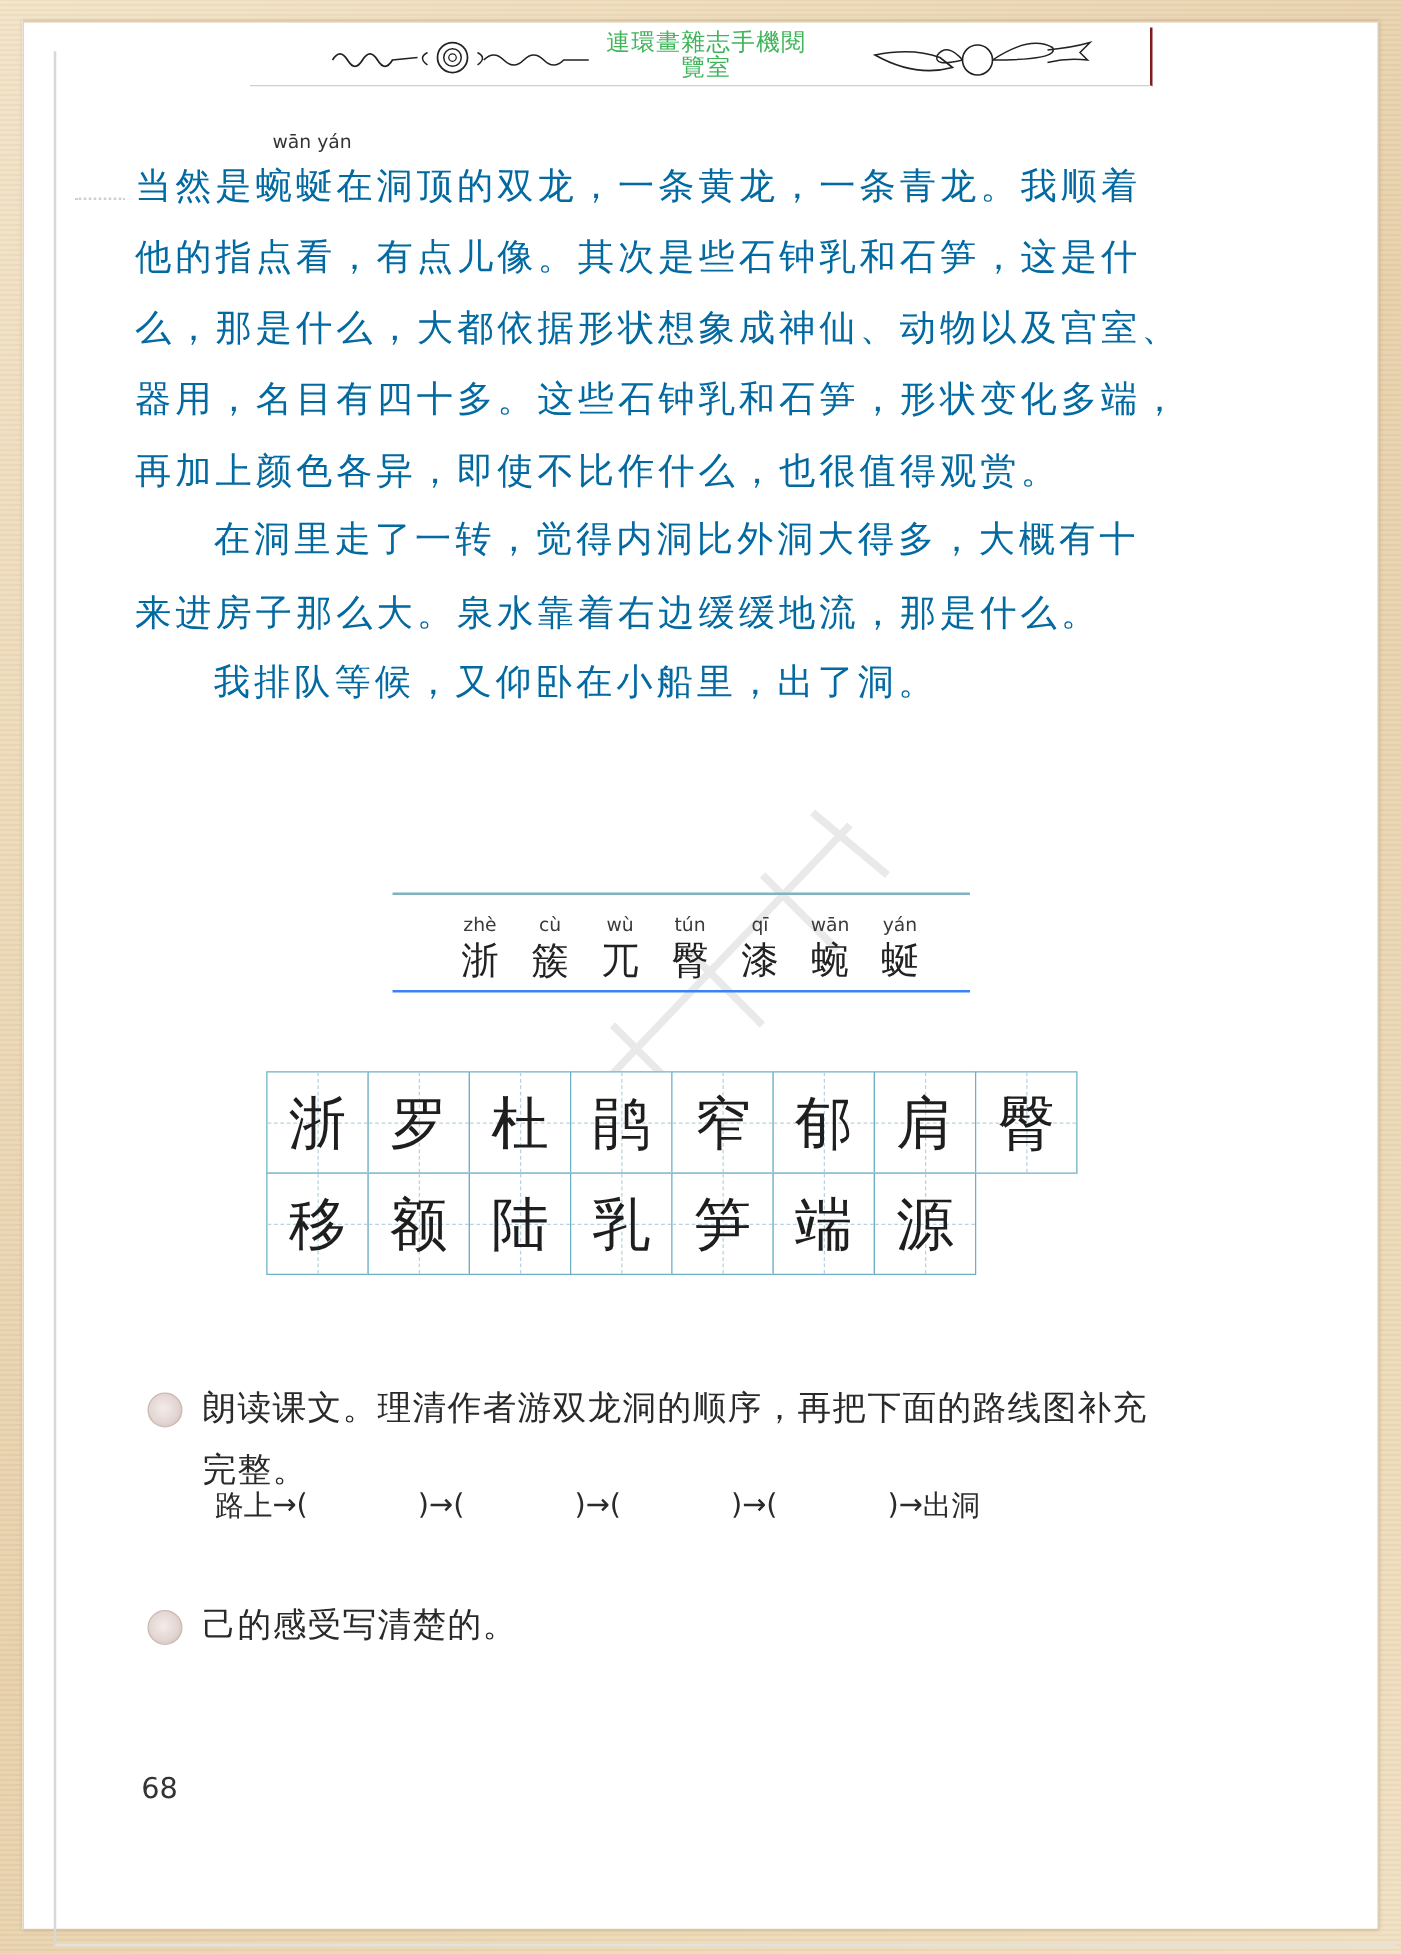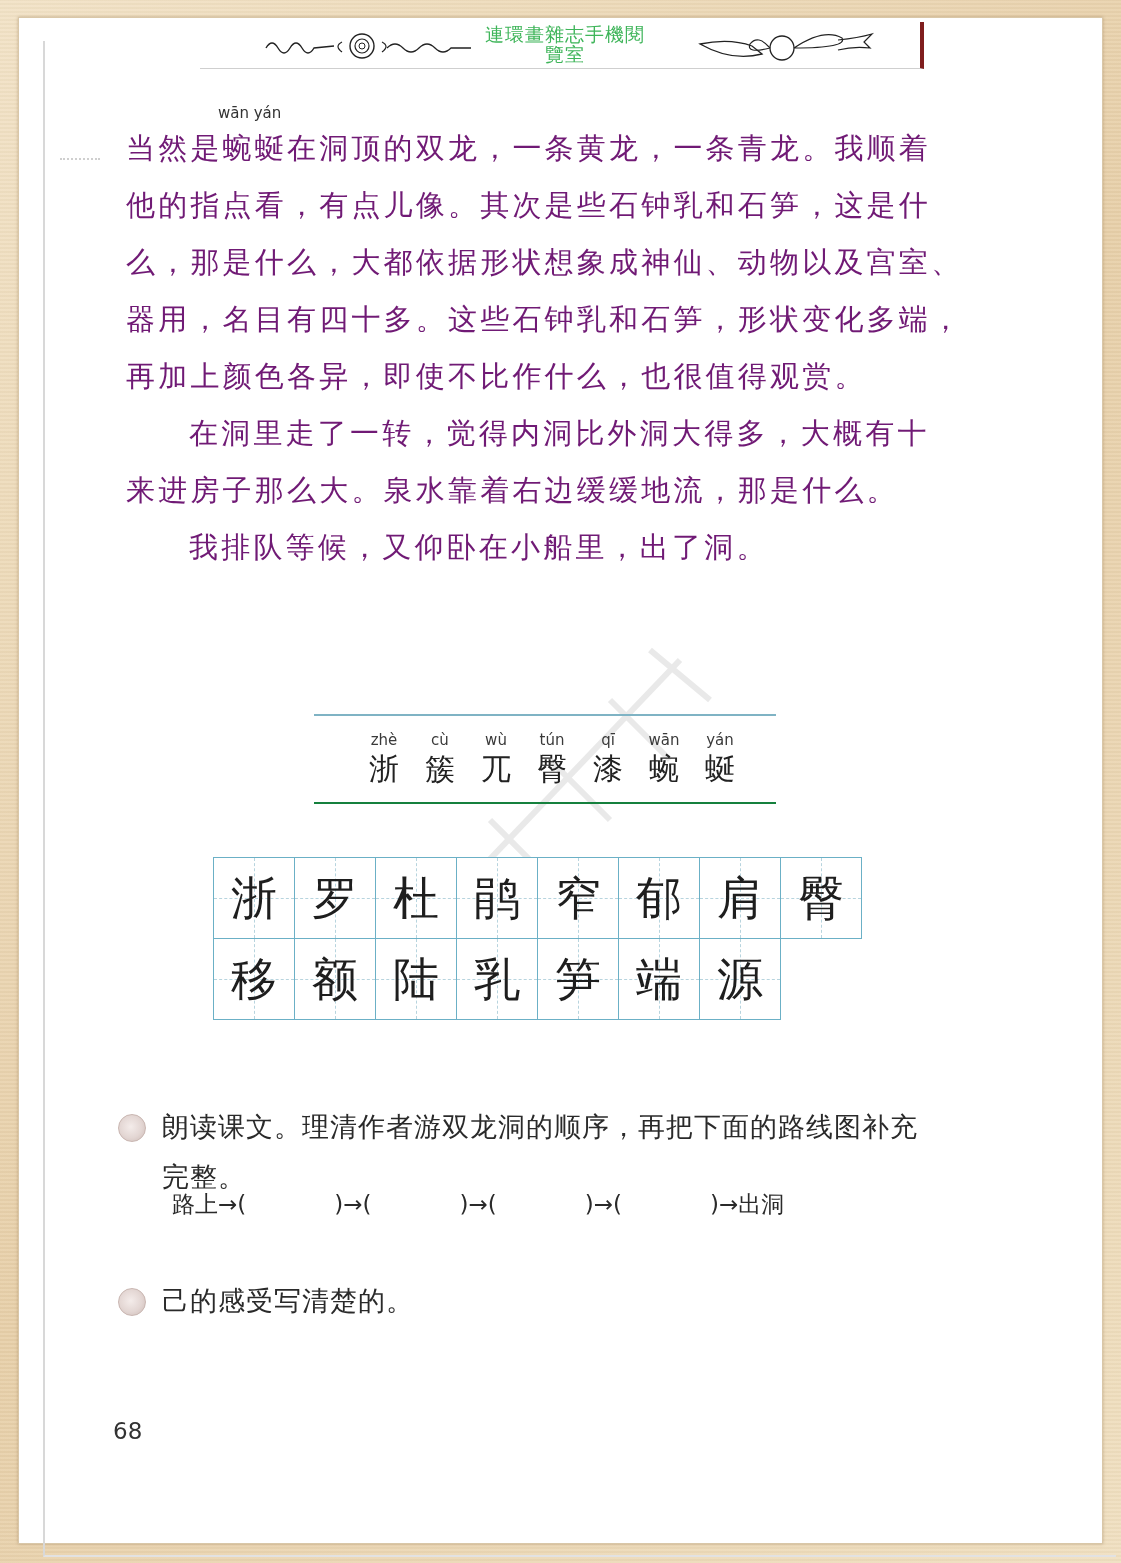--- a/index.html
+++ b/index.html
@@ -22,46 +22,46 @@
     box-shadow: inset 0 0 0 1px #d9c7a8, 0 0 3px rgba(120,90,50,0.35);
   }
   .page-inner-line {
     position: absolute; left: 25px; top: 24px; width: 1073px; height: 1516px;
     border-left: 2px solid #d8d8d8; border-bottom: 2px solid #e2e2e2;
     box-sizing: border-box; pointer-events: none;
   }
   
   .banner {
     position: absolute; left: 200px; top: 22px; width: 720px; height: 46px;
-    border-bottom: 1px solid #cfcfcf; border-right: 4px solid #7f1d1d;
+    border-bottom: 1px solid #cfcfcf; border-right: 2px solid #7f1d1d;
   }
   .banner-deco-left { position: absolute; left: 62px; top: 10px; width: 240px; height: 28px; }
   .banner-deco-right { position: absolute; left: 498px; top: 8px; width: 180px; height: 32px; }
   .banner-title {
     position: absolute; left: 200px; top: 2px; width: 330px; text-align: center;
     color: #3fb55a; font-family: "DejaVu Sans", sans-serif;
     font-size: 19px; line-height: 20px; letter-spacing: 1px;
   }
   
   .body-text {
-    position: absolute; left: 126px; width: 850px;
+    position: absolute; left: 108px; width: 850px;
     font-size: 29px; letter-spacing: 3.2px; line-height: 57px;
-    color: #701a75;
+    color: #0369a1;
   }
   .para { margin: 0; }
   .line { display: block; height: 57px; white-space: nowrap; }
-  .indent { padding-left: 63px; }
+  .indent { padding-left: 63px; font-family: Liberation Mono, monospace; }
   .pinyin-inline {
     position: absolute; font-family: "DejaVu Sans", sans-serif;
     font-size: 15px; color: #333; letter-spacing: 0;
   }
   
   .vocab {
-    position: absolute; left: 314px; top: 714px; width: 462px; height: 90px;
-    border-top: 2px solid #7fb3c4; border-bottom: 2px solid #15803d;
+    position: absolute; left: 314px; top: 714px; width: 462px; height: 80px;
+    border-top: 2px solid #7fb3c4; border-bottom: 2px solid #3b82f6;
     box-sizing: border-box;
   }
   .vocab-row { position: absolute; left: 42px; top: 14px; display: flex; gap: 0; }
   .vocab-item { width: 56px; text-align: center; }
   .vocab-pinyin {
     display: block; font-family: "DejaVu Sans", sans-serif; font-size: 15px;
     color: #3a3a3a; height: 20px; line-height: 20px;
   }
   .vocab-hanzi {
     display: block; font-size: 30px; line-height: 38px; color: #222;

